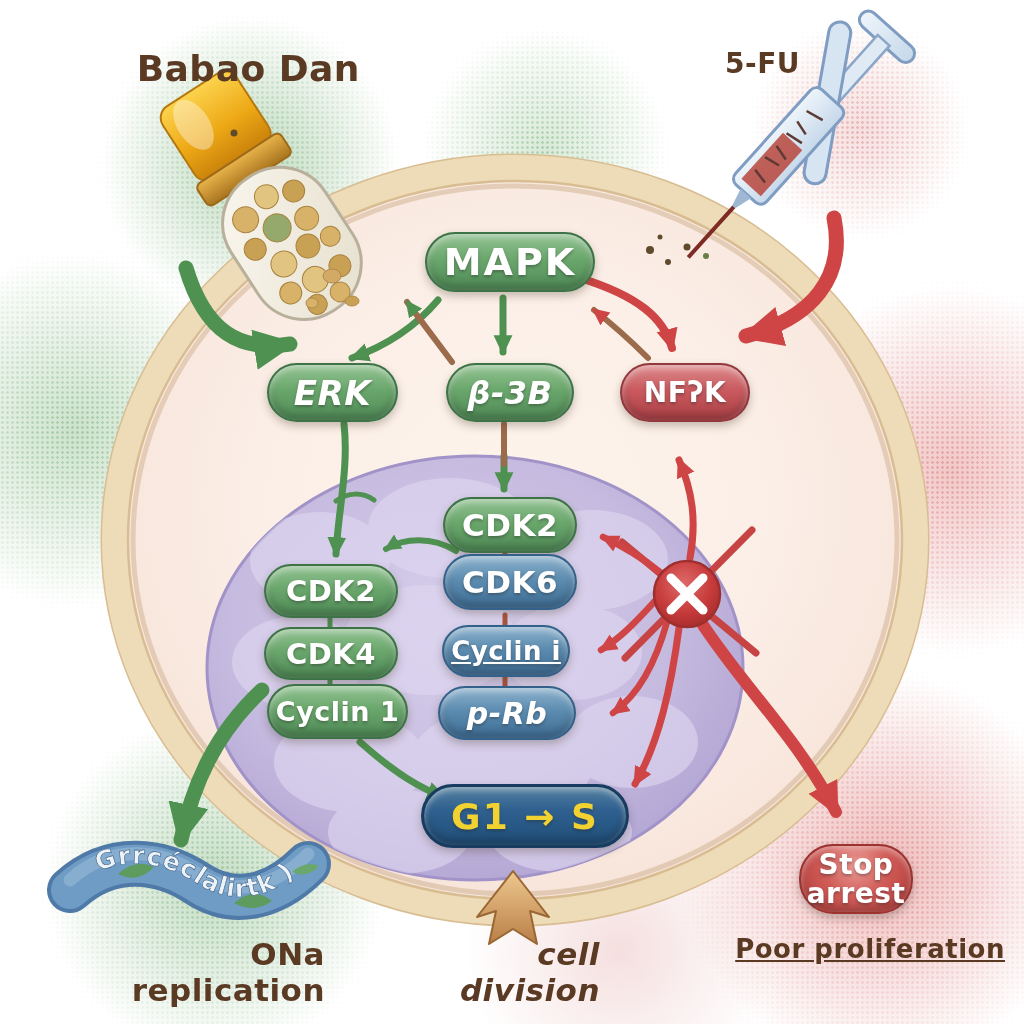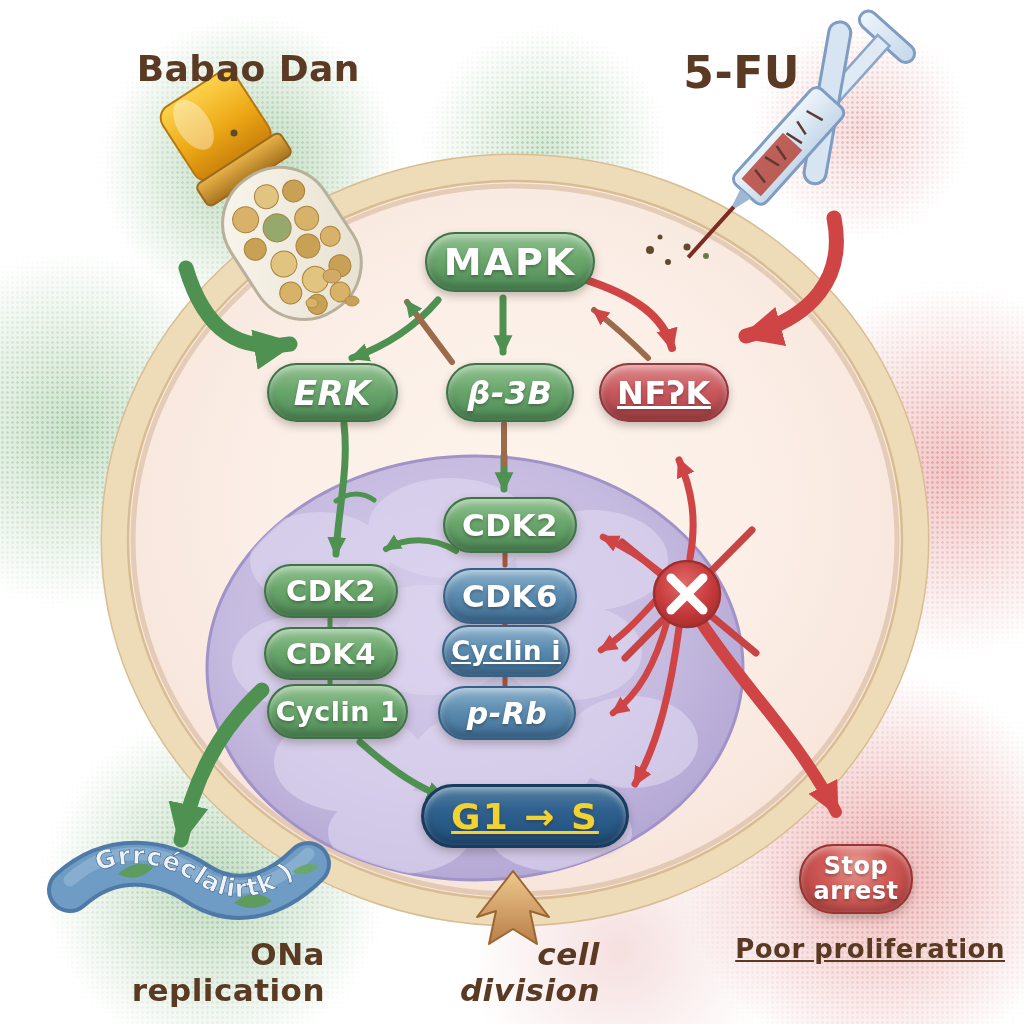--- a/index.html
+++ b/index.html
@@ -46,21 +46,21 @@
       radial-gradient(circle 160px at 860px 130px,#000,transparent 72%);
   }
   svg.scene{position:absolute;left:0;top:0;z-index:1;}
   .pill{position:absolute;z-index:2;display:flex;align-items:center;justify-content:center;
         border-radius:999px;color:#fff;font-weight:bold;letter-spacing:.5px;
         text-shadow:0 2px 3px rgba(40,40,40,.38);
         box-shadow:0 4px 8px rgba(70,55,40,.30), inset 0 3px 6px rgba(255,255,255,.45), inset 0 -5px 9px rgba(0,0,0,.22);}
   .green{background:linear-gradient(180deg,#93c292 0%,#6aa76c 45%,#4f8a56 100%);border:2px solid #3e7347;}
   .blue {background:linear-gradient(180deg,#8db2cc 0%,#5c8cb0 45%,#3f6e96 100%);border:2px solid #34618a;}
   .redp {background:linear-gradient(180deg,#dc8a8c 0%,#ca5a5f 45%,#ab4046 100%);border:2px solid #93383d;}
-  .navy {background:linear-gradient(180deg,#54809f 0%,#306190 38%,#1f4d77 100%);border:3px solid #173c5f;color:#f2d231;text-decoration:underline;}
+  .navy {background:linear-gradient(180deg,#54809f 0%,#306190 38%,#1f4d77 100%);border:3px solid #173c5f;color:#f2d231;}
   .stop-pill{background:radial-gradient(circle at 50% 30%,#eb9a94 0%,#d05b57 45%,#b23a38 100%);
         border:2px solid #9c3331;border-radius:34px;flex-direction:column;line-height:1.05;}
   .caption{position:absolute;z-index:2;color:#5b3a24;font-weight:bold;text-align:right;
         letter-spacing:.5px;}
 </style>
 </head>
 <body>
 
 <div class="layer bg"></div>
 <div class="layer speckle-green"></div>
@@ -252,38 +252,38 @@
     <circle cx="650" cy="250" r="4"></circle>
       <circle cx="668" cy="262" r="3"></circle>
     <circle cx="687" cy="247" r="3.5"></circle>
       <circle cx="660" cy="237" r="2.5"></circle>
     <circle cx="706" cy="256" r="3" fill="#6a7a4a"></circle>
       <circle cx="234" cy="133" r="3.5"></circle>
   </g>
 </svg>
 
 <div class="caption" style="left:120px;top:48px;width:240px;font-size:36px;">Babao Dan</div>
-<div class="caption" style="left:640px;top:47px;width:160px;font-size:44px;">5-FU</div>
+<div class="caption" style="left:640px;top:47px;width:160px;font-size:28px;">5-FU</div>
 
 <div class="pill green" style="left:425px;top:232px;width:166px;height:56px;font-size:38px;letter-spacing:2px;">MAPK</div>
 <div class="pill green" style="left:267px;top:363px;width:127px;height:55px;font-size:34px;font-style:italic;">ERK</div>
 <div class="pill green" style="left:446px;top:363px;width:124px;height:55px;font-size:32px;font-style:italic;">β-3B</div>
-<div class="pill redp" style="left:599px;top:363px;width:126px;height:55px;font-size:32px;text-decoration:underline;">NFʔK</div>
+<div class="pill redp" style="left:620px;top:363px;width:126px;height:55px;font-size:28px;">NFʔK</div>
 
 <div class="pill green" style="left:443px;top:497px;width:130px;height:52px;font-size:31px;">CDK2</div>
-<div class="pill blue" style="left:443px;top:568px;width:130px;height:52px;font-size:31px;">CDK6</div>
+<div class="pill blue" style="left:443px;top:554px;width:130px;height:52px;font-size:31px;">CDK6</div>
 <div class="pill blue" style="left:442px;top:625px;width:124px;height:48px;font-size:26px;text-decoration:underline;">Cyclin i</div>
 <div class="pill blue" style="left:438px;top:686px;width:134px;height:50px;font-size:30px;font-style:italic;">p-Rb</div>
 
 <div class="pill green" style="left:264px;top:564px;width:130px;height:50px;font-size:29px;">CDK2</div>
 <div class="pill green" style="left:264px;top:627px;width:130px;height:49px;font-size:29px;">CDK4</div>
 <div class="pill green" style="left:267px;top:684px;width:137px;height:51px;font-size:27px;">Cyclin 1</div>
 
 <div class="pill navy" style="left:421px;top:784px;width:202px;height:58px;font-size:36px;letter-spacing:2px;">G1 → S</div>
 
-<div class="pill stop-pill" style="left:799px;top:844px;width:110px;height:66px;font-size:24px;">
+<div class="pill stop-pill" style="left:799px;top:844px;width:110px;height:66px;font-size:28px;">
   <span>Stop</span>
   <span>arrest</span>
 </div>
 
 <div class="caption" style="left:65px;top:936px;width:260px;font-size:31px;">ONa replication</div>
 <div class="caption" style="left:420px;top:936px;width:180px;font-size:31px;font-style:italic;">cell division</div>
 <div class="caption" style="left:715px;top:934px;width:290px;font-size:26px;text-decoration:underline;">Poor proliferation</div>
 
 </body></html>

